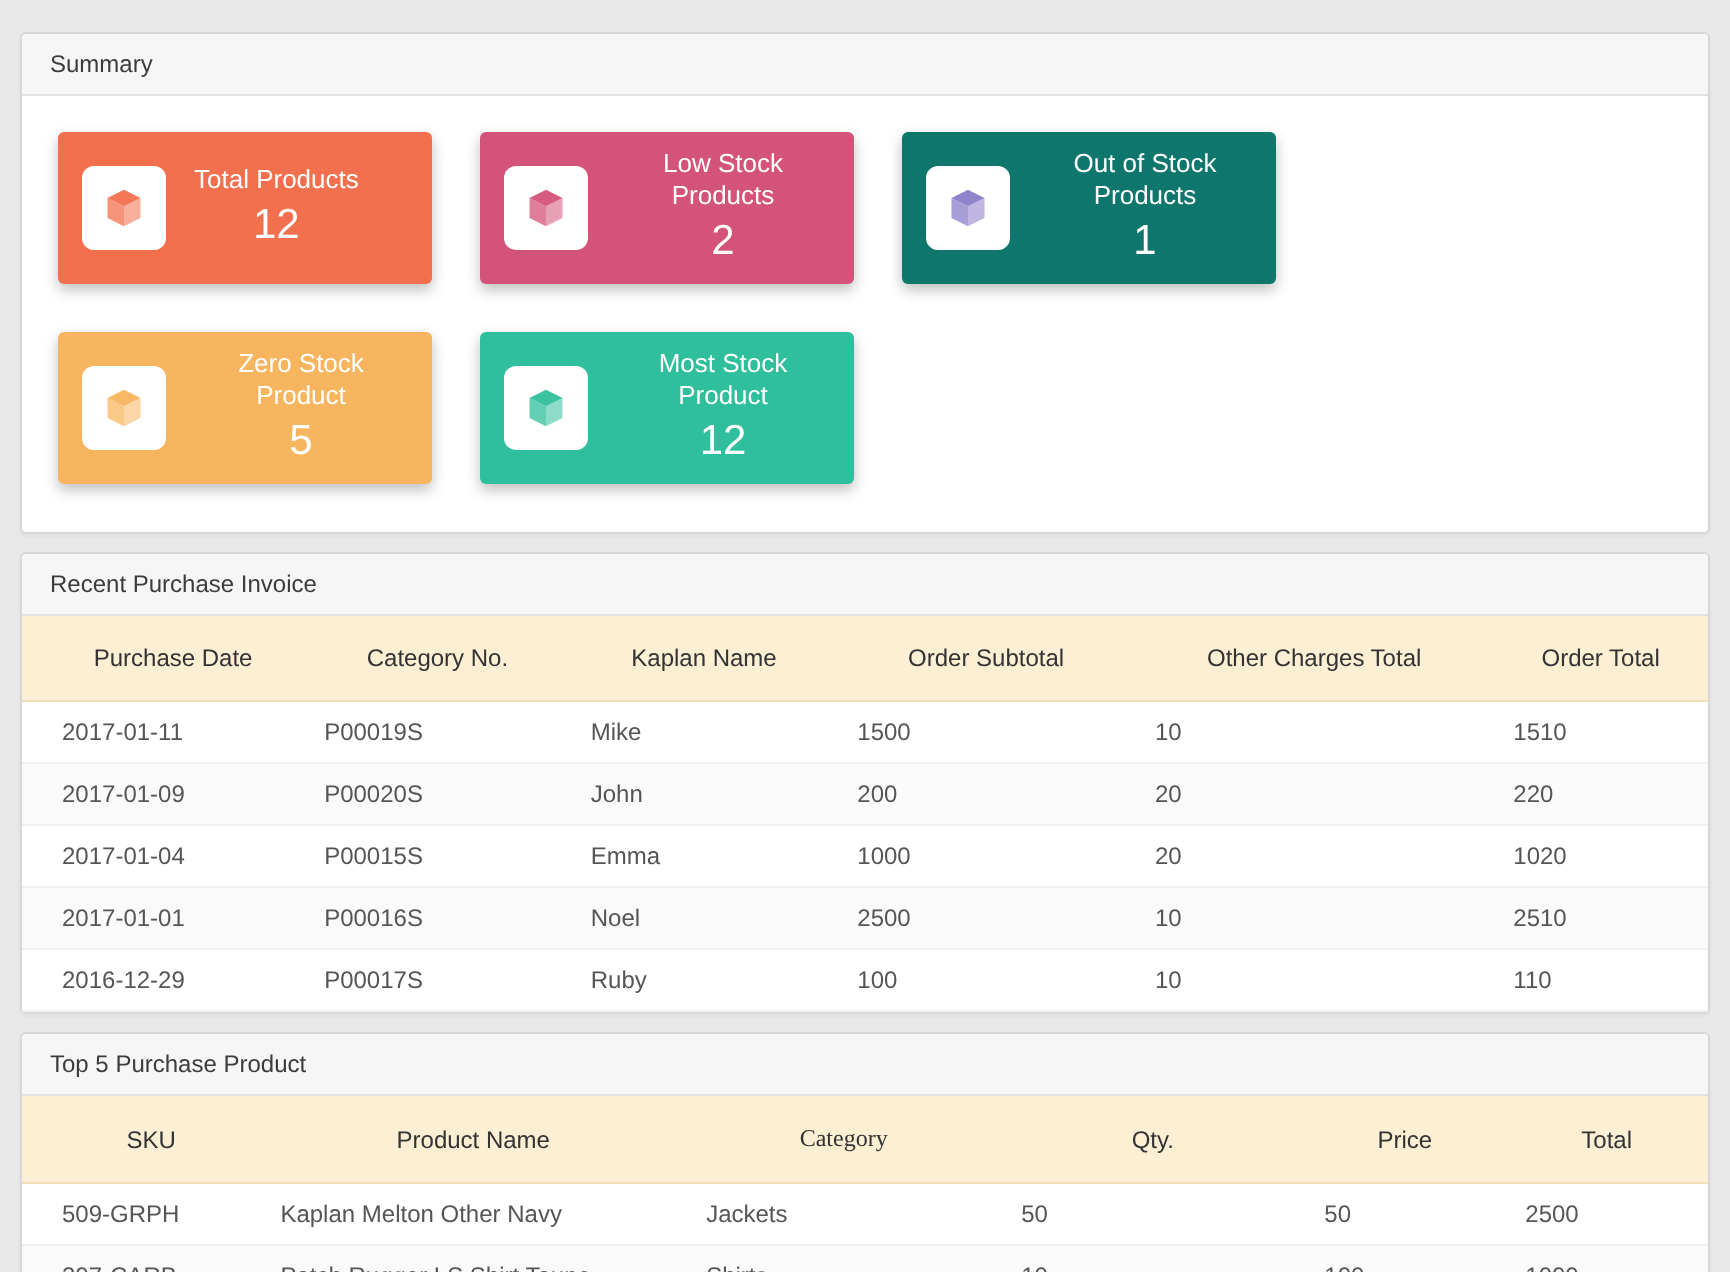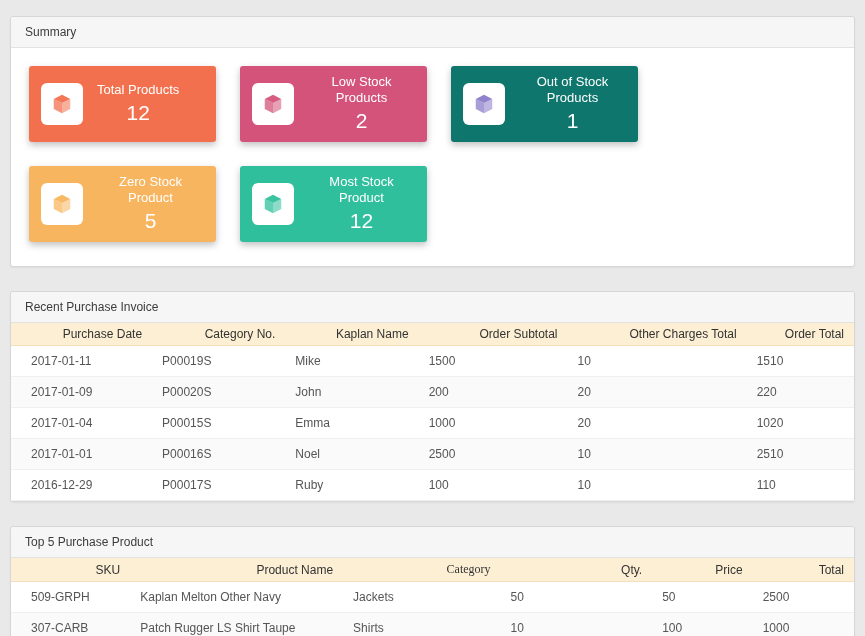--- a/index.html
+++ b/index.html
@@ -7,21 +7,21 @@
   body {
     background: #e9e9e9;
     font-family: "Liberation Sans", "DejaVu Sans", sans-serif;
     padding: 16px 10px;
     color: #444;
   }
   .panel {
     background: #fff;
     border: 1px solid #d7d7d7;
     border-radius: 3px;
-    margin-bottom: 24px;
+    margin-bottom: 9px;
     box-shadow: 0 1px 2px rgba(0,0,0,0.05);
   }
   .panel-header {
     background: #f6f6f6;
     border-bottom: 1px solid #e2e2e2;
     padding: 8px 14px;
     font-size: 12px;
     color: #3c3c3c;
     border-radius: 3px 3px 0 0;
   }
@@ -55,22 +55,22 @@
   }
   .stat-text { margin-left: 14px; line-height: 1.25; }
   .stat-label { font-size: 13px; }
   .stat-value { font-size: 21px; font-weight: 500; margin-top: 2px; }
   
   table { width: 100%; border-collapse: collapse; font-size: 12px; }
   thead th {
     background: #fcefd4;
     color: #333;
     font-weight: 400;
-    text-align: right;
-    padding: 4px 10px;
+    text-align: center;
+    padding: 14px 10px;
     border-bottom: 1px solid #f3e0ba;
   }
   tbody td {
     padding: 8px 10px;
     border-bottom: 1px solid #f0f0f0;
     color: #555;
   }
   tbody tr:nth-child(even) td { background: #fafafa; }
   th:first-child, td:first-child { padding-left: 20px; }
   

